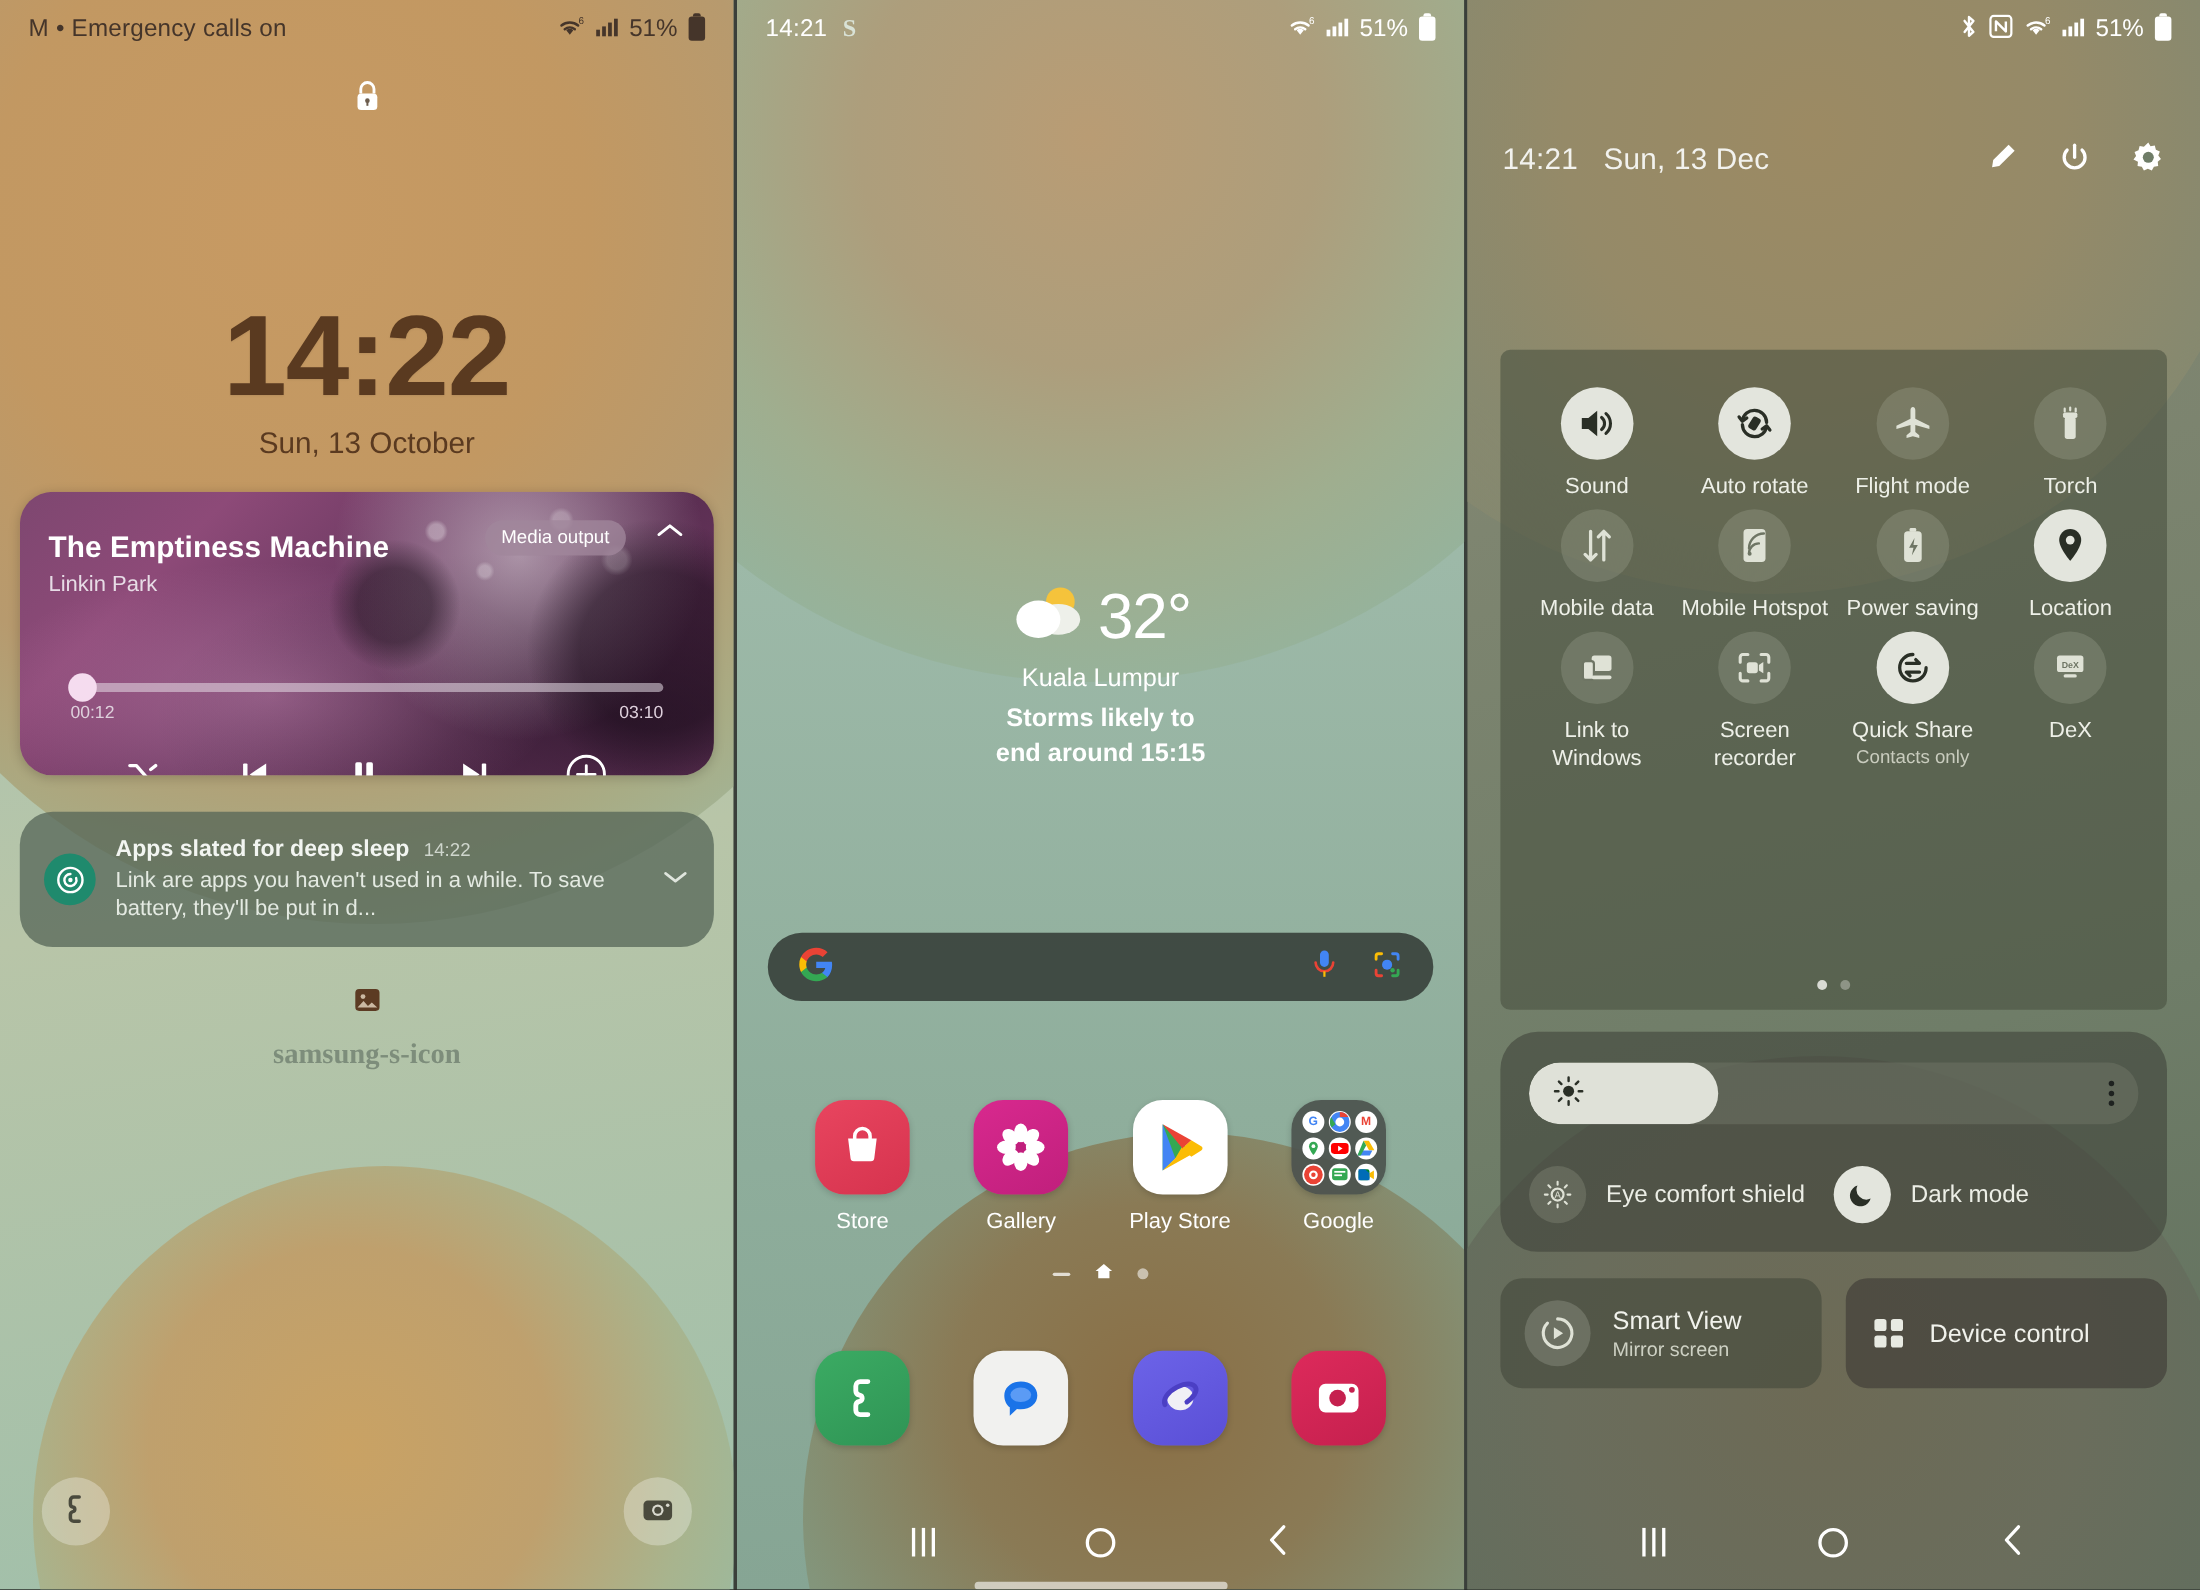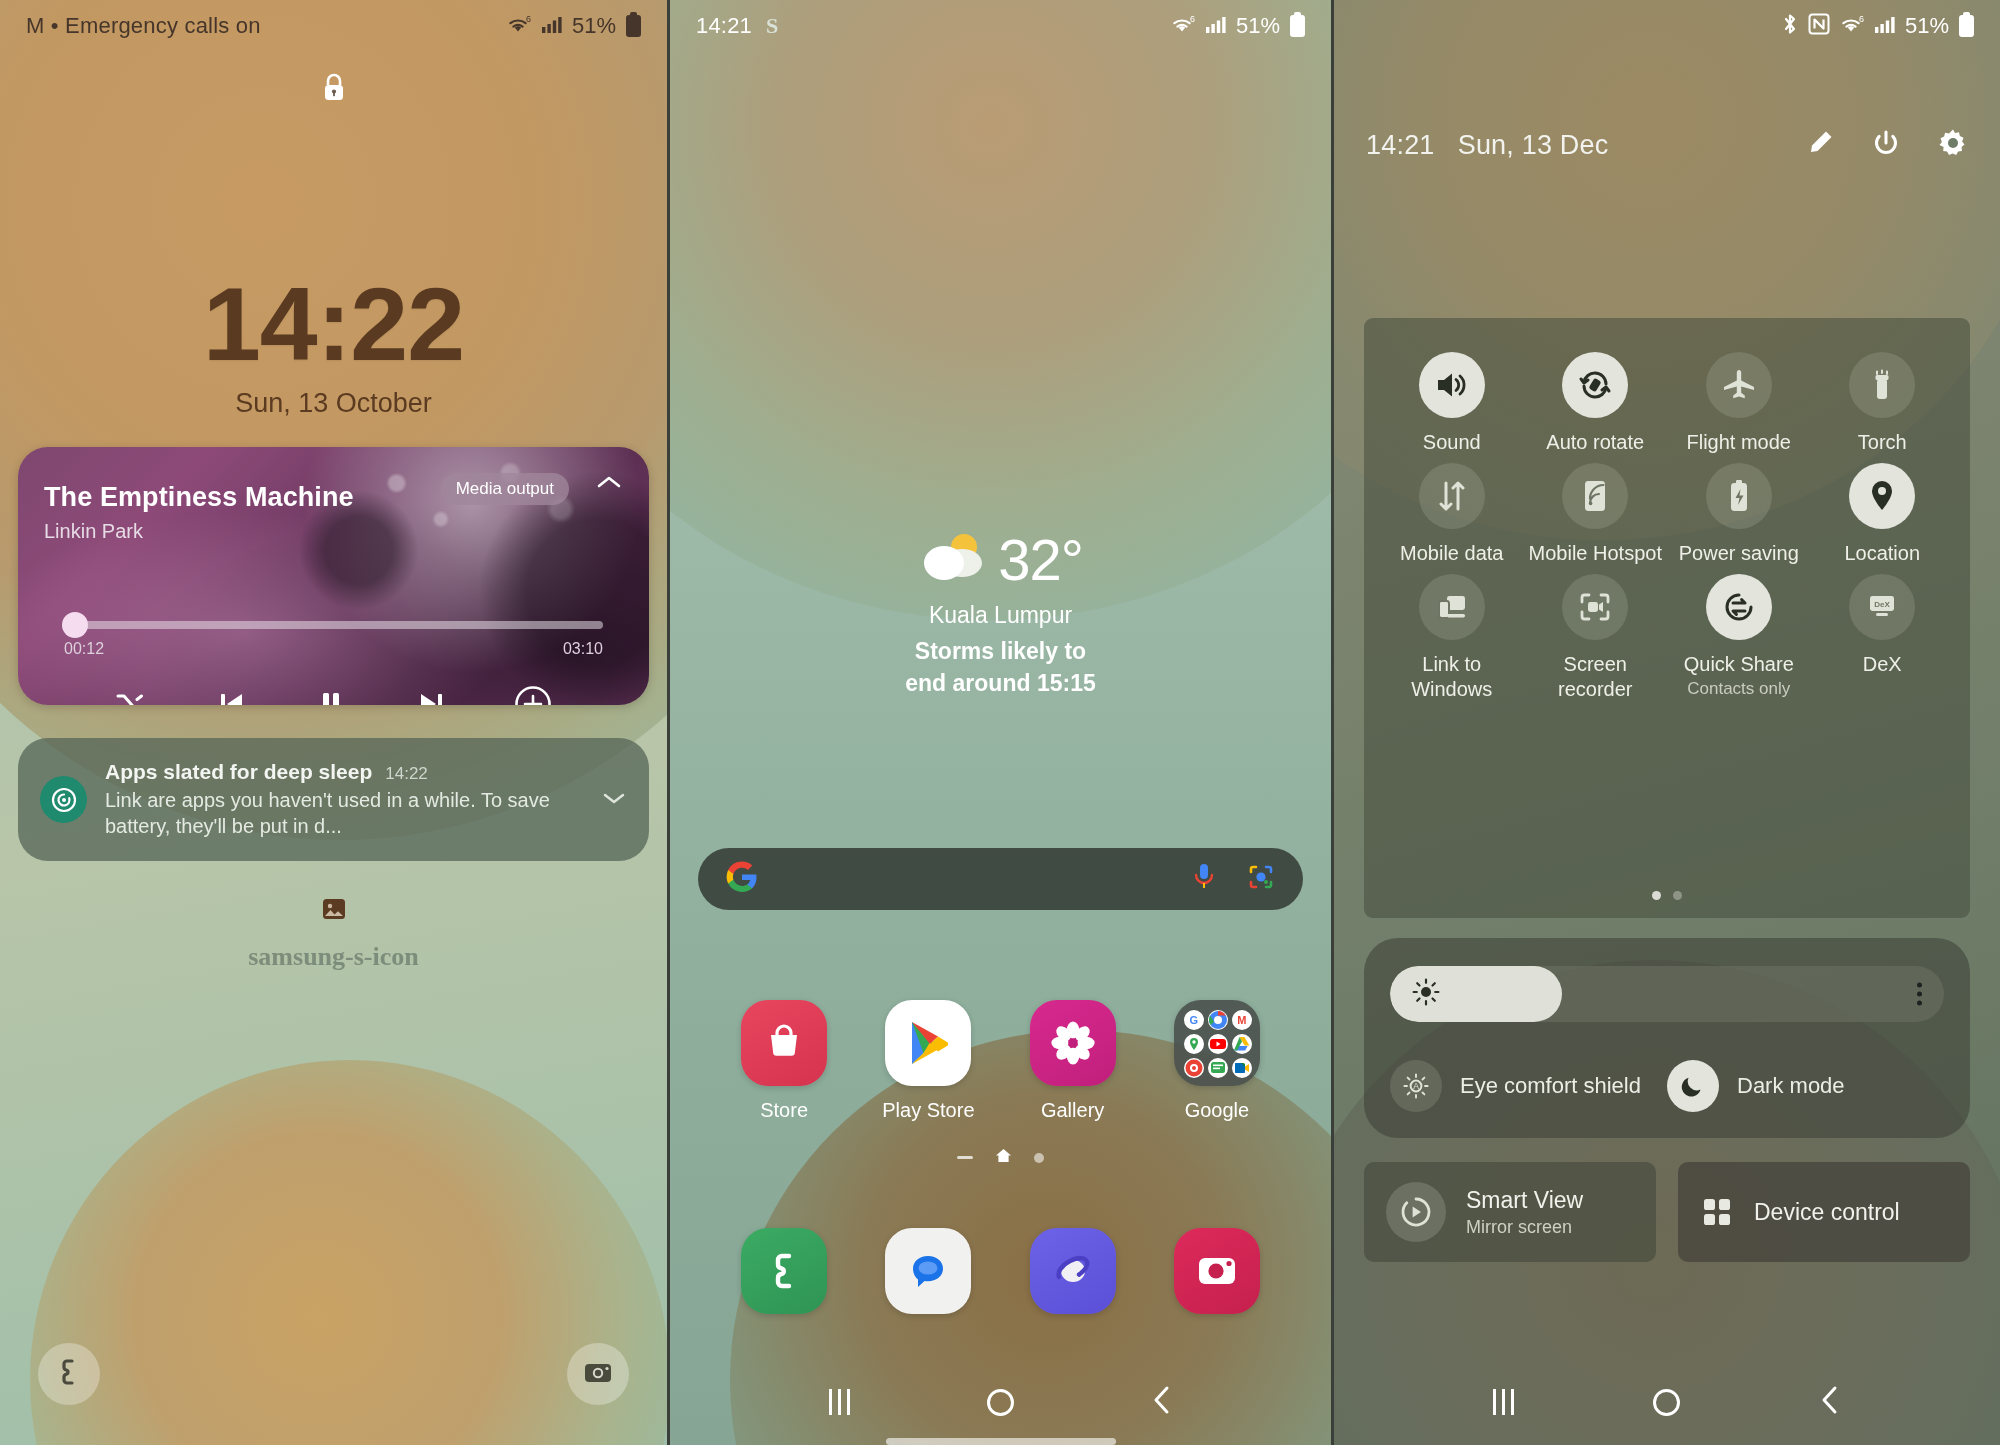--- a/index.html
+++ b/index.html
@@ -307,21 +307,21 @@
     background: rgba(186,192,172,.20);
   }
   .qp-mini-circ.on { background: #e3e5dd; }
   .qp-mini-label { font-size: 22px; color:#eceee6; }
 
   .qp-bottom-tiles {
     position:absolute; top: 1162px; left: 30px; right: 30px;
     display:flex; gap: 22px;
   }
   .qp-bottom-tile {
-    flex: 1 1 0; height: 100px; border-radius: 10px;
+    flex: 1 1 0; height: 100px; border-radius: 20px;
     background: rgba(66,72,58,.6);
     display:flex; align-items:center; gap: 20px; padding: 0 22px;
   }
   .qp-bottom-tile.dark { background: rgba(62,58,54,.62); }
 </style>
 </head>
 <body>
 
 <div class="screens">
 
@@ -554,49 +554,49 @@
       <div class="app">
         <div class="app-ico ico-store">
           <svg width="44" height="44" viewBox="0 0 44 44">
               <path d="M15 14v-2a7 7 0 0114 0v2" stroke="#fff" stroke-width="3.2" fill="none" stroke-linecap="round"></path>
               <path d="M9 14h26l-2.2 18a3 3 0 01-3 2.7H14.2a3 3 0 01-3-2.7z" fill="#fff"></path>
             </svg>
         </div>
         <div class="app-label">Store</div>
       </div>
       <div class="app">
-        <div class="app-ico ico-play">
-          <svg width="44" height="48" viewBox="0 0 44 48">
-            <path d="M6 3l22 21L6 45z" fill="#34a853"></path>
-            <path d="M6 3l22 21L6 45z" fill="none"></path>
-            <path d="M6 3v42l11.5-11L6 3z" fill="#4285f4"></path>
-            <path d="M17.5 34L6 45l26-14.5-8-7.6z" fill="#fbbc04"></path>
-            <path d="M6 3l26 14.5-8 7.6z" fill="#ea4335"></path>
-            <path d="M32 17.5L41 23a2.2 2.2 0 010 3.9l-9 5.6-8-7.6z" fill="#fbbc04"></path>
-          </svg>
-        </div>
-        <div class="app-label">Play Store</div>
-      </div>
-      <div class="app">
         <div class="app-ico ico-gallery">
           <svg width="48" height="48" viewBox="0 0 48 48">
             <g fill="#fff">
               <ellipse cx="24" cy="11" rx="6.2" ry="8.6"></ellipse>
               <ellipse cx="24" cy="37" rx="6.2" ry="8.6"></ellipse>
               <ellipse cx="11" cy="24" rx="8.6" ry="6.2"></ellipse>
               <ellipse cx="37" cy="24" rx="8.6" ry="6.2"></ellipse>
               <ellipse cx="14.6" cy="14.6" rx="6" ry="8.4" transform="rotate(-45 14.6 14.6)"></ellipse>
               <ellipse cx="33.4" cy="33.4" rx="6" ry="8.4" transform="rotate(-45 33.4 33.4)"></ellipse>
               <ellipse cx="33.4" cy="14.6" rx="8.4" ry="6" transform="rotate(-45 33.4 14.6)"></ellipse>
               <ellipse cx="14.6" cy="33.4" rx="8.4" ry="6" transform="rotate(-45 14.6 33.4)"></ellipse>
             </g>
             <circle cx="24" cy="24" r="4.6" fill="#c01f7c"></circle>
           </svg>
         </div>
         <div class="app-label">Gallery</div>
+      </div>
+      <div class="app">
+        <div class="app-ico ico-play">
+          <svg width="44" height="48" viewBox="0 0 44 48">
+            <path d="M6 3l22 21L6 45z" fill="#34a853"></path>
+            <path d="M6 3l22 21L6 45z" fill="none"></path>
+            <path d="M6 3v42l11.5-11L6 3z" fill="#4285f4"></path>
+            <path d="M17.5 34L6 45l26-14.5-8-7.6z" fill="#fbbc04"></path>
+            <path d="M6 3l26 14.5-8 7.6z" fill="#ea4335"></path>
+            <path d="M32 17.5L41 23a2.2 2.2 0 010 3.9l-9 5.6-8-7.6z" fill="#fbbc04"></path>
+          </svg>
+        </div>
+        <div class="app-label">Play Store</div>
       </div>
       <div class="app">
         <div class="app-ico ico-google">
           <div class="gfolder">
             <span class="gmini" style="color:#4285f4">G</span>
             <span class="gmini">
                 <svg width="18" height="18" viewBox="0 0 18 18">
                   <circle cx="9" cy="9" r="9" fill="#4285f4"></circle>
                   <circle cx="9" cy="9" r="4" fill="#fff"></circle>
                   <path d="M9 0a9 9 0 017.8 4.5H9z" fill="#ea4335"></path>

